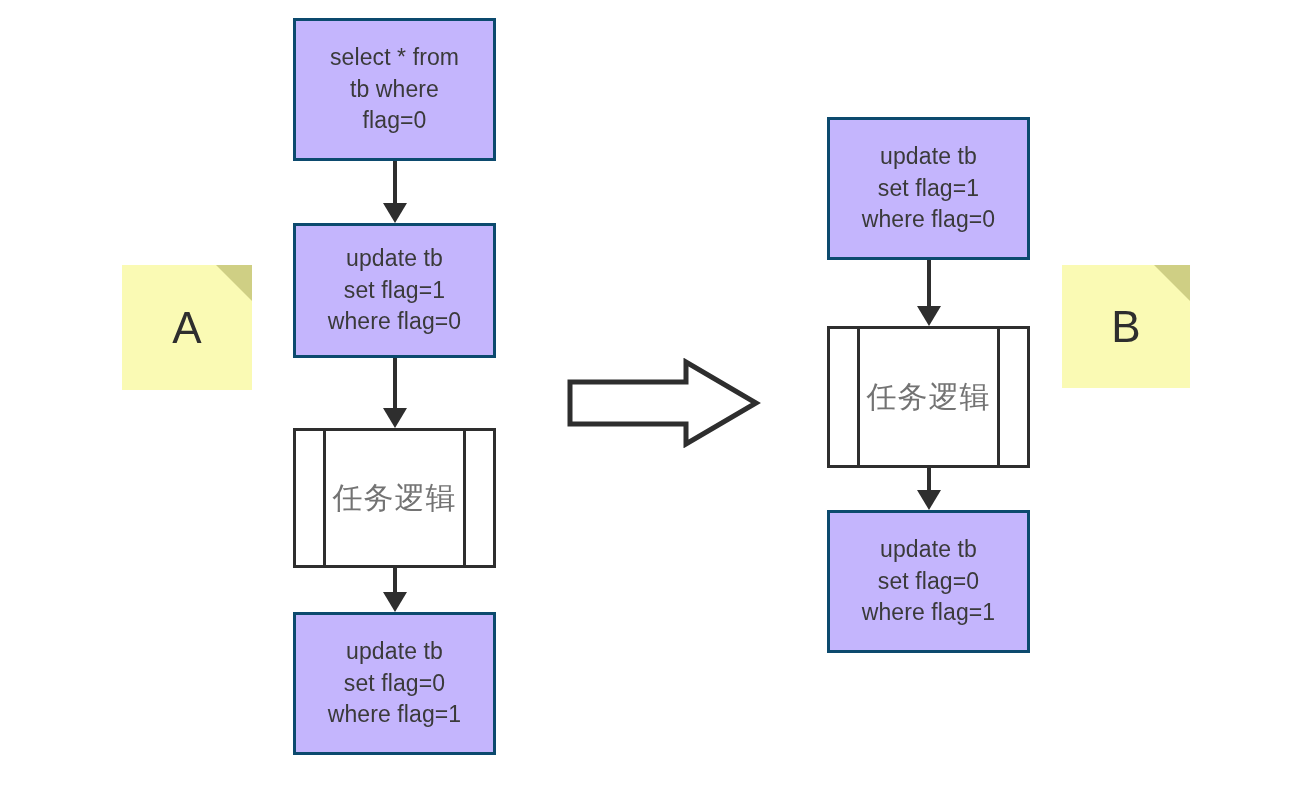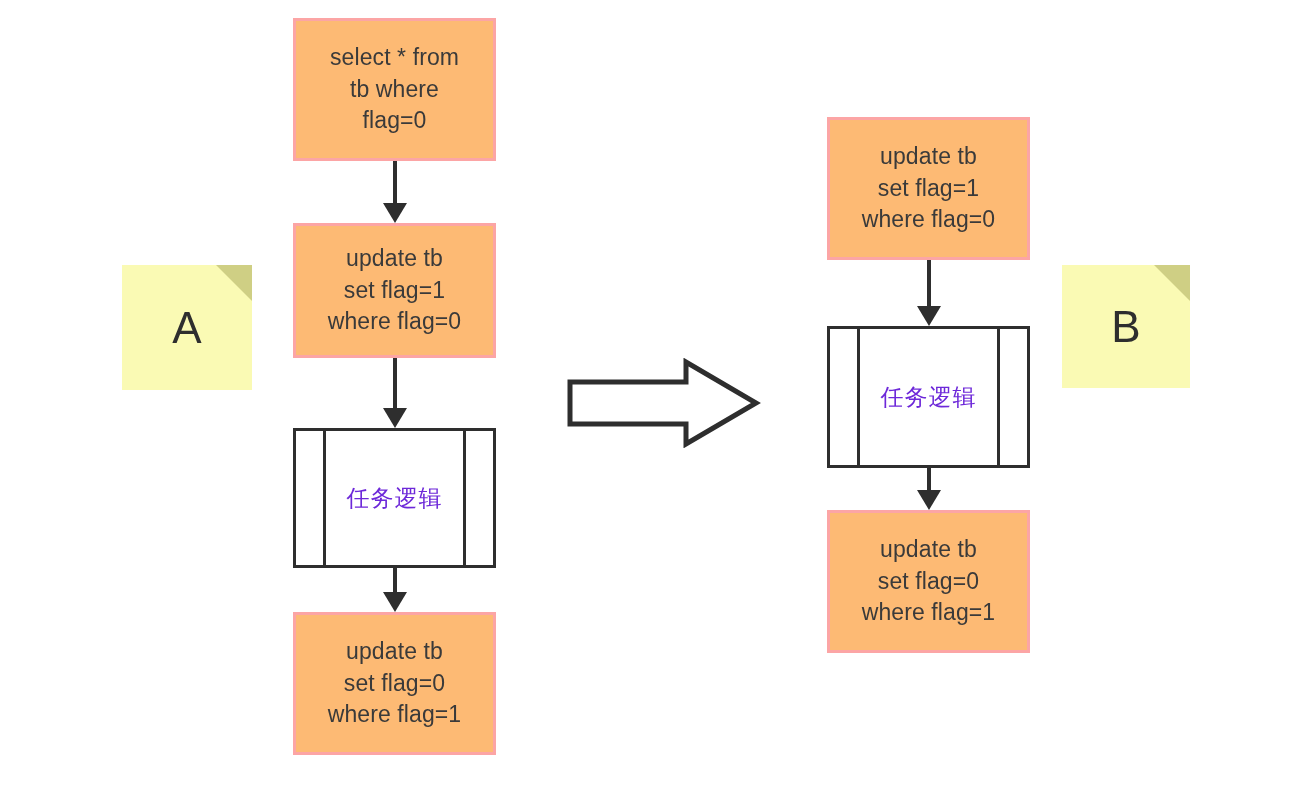--- a/index.html
+++ b/index.html
@@ -13,22 +13,22 @@
     height: 800px;
     background: #ffffff;
     font-family: "Liberation Sans", "DejaVu Sans", sans-serif;
     overflow: hidden;
   }
 
   
   .node {
     position: absolute;
     box-sizing: border-box;
-    border: 3px solid #fca5a5;
-    background: #fdba74;
+    border: 3px solid #0c4a6e;
+    background: #c4b5fd;
     display: flex;
     align-items: center;
     justify-content: center;
     text-align: center;
   }
   .node-text {
     font-size: 23px;
     line-height: 1.38;
     color: #3a3a3a;
     white-space: pre-line;
@@ -48,22 +48,22 @@
     bottom: 0;
     width: 3px;
     background: #2e2e2e;
   }
   .subroutine .sub-label {
     position: absolute;
     inset: 0;
     display: flex;
     align-items: center;
     justify-content: center;
-    font-size: 23px;
-    color: #6d28d9;
+    font-size: 30px;
+    color: #737373;
     letter-spacing: 1px;
   }
 
   
   .connector {
     position: absolute;
     pointer-events: none;
   }
   .connector .shaft {
     position: absolute;

